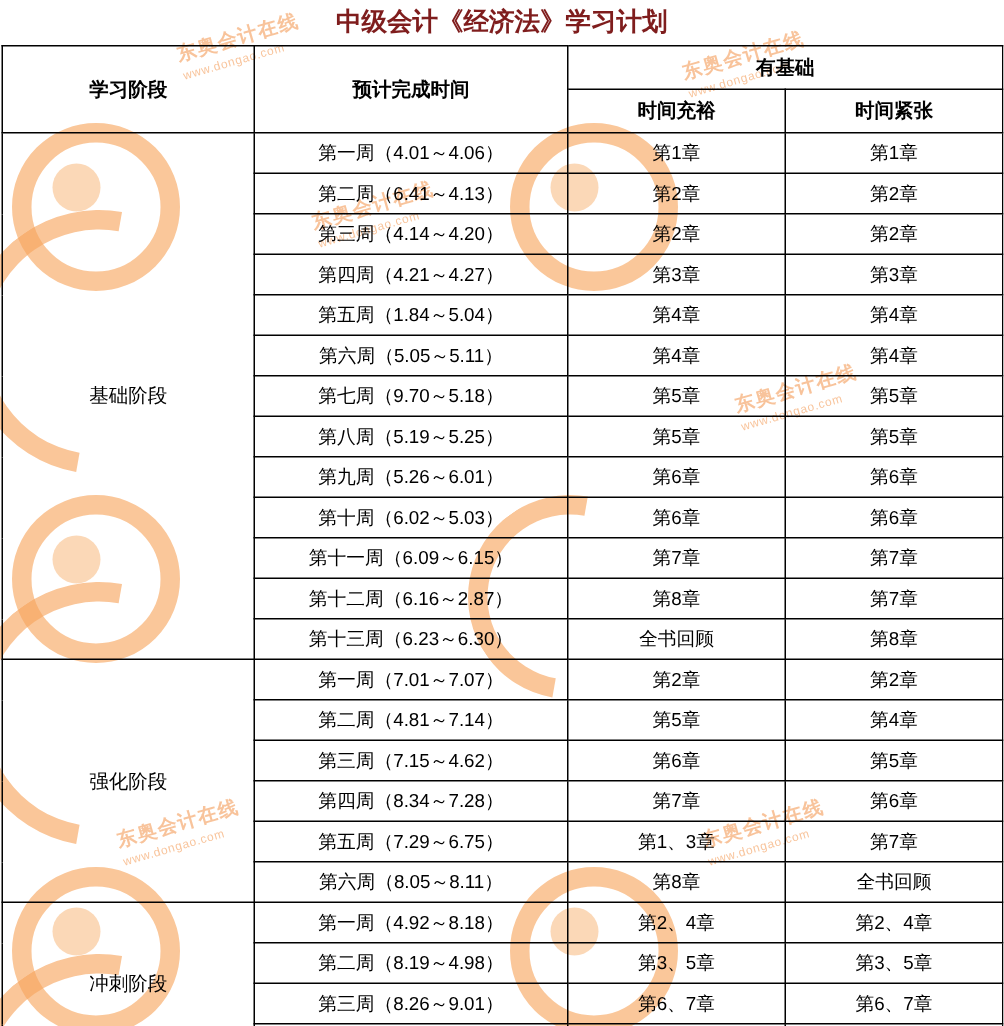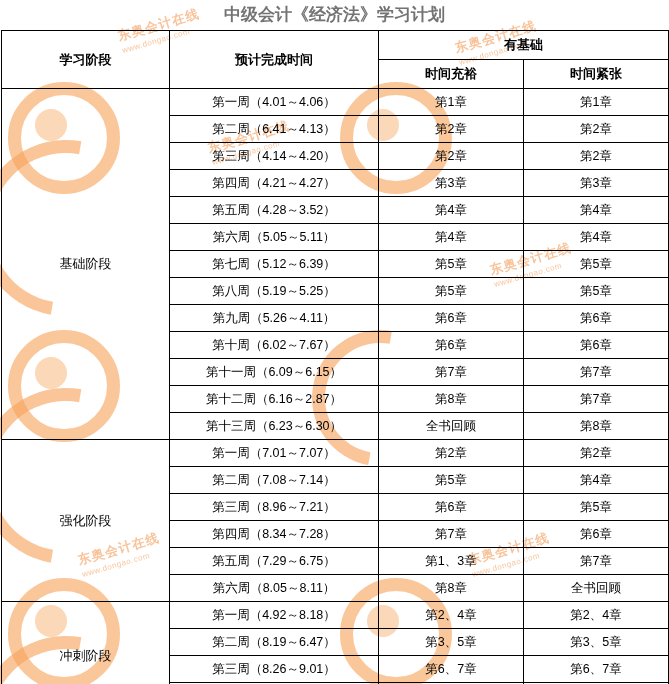--- a/index.html
+++ b/index.html
@@ -66,21 +66,21 @@
   .sheet {
     position: relative;
     z-index: 1;
   }
   .title {
     text-align: center;
     font-size: 17px;
     font-weight: bold;
     line-height: 30px;
     height: 30px;
-    color: #737373;
+    color: #7f1d1d;
   }
   table {
     border-collapse: collapse;
     width: 667px;
     margin: 0 1px;
     table-layout: fixed;
   }
   td, th {
     border: 1px solid #000000;
     font-size: 12.5px;
@@ -190,46 +190,46 @@
           <td>第三周（4.14～4.20）</td>
           <td>第2章</td>
           <td>第2章</td>
         </tr>
         <tr>
           <td>第四周（4.21～4.27）</td>
           <td>第3章</td>
           <td>第3章</td>
         </tr>
         <tr>
-          <td>第五周（4.28～3.52）</td>
+          <td>第五周（1.84～5.04）</td>
           <td>第4章</td>
           <td>第4章</td>
         </tr>
         <tr>
           <td>第六周（5.05～5.11）</td>
           <td>第4章</td>
           <td>第4章</td>
         </tr>
         <tr>
-          <td>第七周（5.12～6.39）</td>
+          <td>第七周（9.70～5.18）</td>
           <td>第5章</td>
           <td>第5章</td>
         </tr>
         <tr>
           <td>第八周（5.19～5.25）</td>
           <td>第5章</td>
           <td>第5章</td>
         </tr>
         <tr>
-          <td>第九周（5.26～4.11）</td>
-          <td>第6章</td>
-          <td>第6章</td>
-        </tr>
-        <tr>
-          <td>第十周（6.02～7.67）</td>
+          <td>第九周（5.26～6.01）</td>
+          <td>第6章</td>
+          <td>第6章</td>
+        </tr>
+        <tr>
+          <td>第十周（6.02～5.03）</td>
           <td>第6章</td>
           <td>第6章</td>
         </tr>
         <tr>
           <td>第十一周（6.09～6.15）</td>
           <td>第7章</td>
           <td>第7章</td>
         </tr>
         <tr>
           <td>第十二周（6.16～2.87）</td>
@@ -241,26 +241,26 @@
           <td>全书回顾</td>
           <td>第8章</td>
         </tr>
         <tr>
           <td class="stage-cell" rowspan="6">强化阶段</td>
           <td>第一周（7.01～7.07）</td>
           <td>第2章</td>
           <td>第2章</td>
         </tr>
         <tr>
-          <td>第二周（7.08～7.14）</td>
-          <td>第5章</td>
-          <td>第4章</td>
-        </tr>
-        <tr>
-          <td>第三周（8.96～7.21）</td>
+          <td>第二周（4.81～7.14）</td>
+          <td>第5章</td>
+          <td>第4章</td>
+        </tr>
+        <tr>
+          <td>第三周（7.15～4.62）</td>
           <td>第6章</td>
           <td>第5章</td>
         </tr>
         <tr>
           <td>第四周（8.34～7.28）</td>
           <td>第7章</td>
           <td>第6章</td>
         </tr>
         <tr>
           <td>第五周（7.29～6.75）</td>
@@ -272,21 +272,21 @@
           <td>第8章</td>
           <td>全书回顾</td>
         </tr>
         <tr>
           <td class="stage-cell" rowspan="4">冲刺阶段</td>
           <td>第一周（4.92～8.18）</td>
           <td>第2、4章</td>
           <td>第2、4章</td>
         </tr>
         <tr>
-          <td>第二周（8.19～6.47）</td>
+          <td>第二周（8.19～4.98）</td>
           <td>第3、5章</td>
           <td>第3、5章</td>
         </tr>
         <tr>
           <td>第三周（8.26～9.01）</td>
           <td>第6、7章</td>
           <td>第6、7章</td>
         </tr>
         <tr>
           <td>第四周（9.02～9.06）</td>

